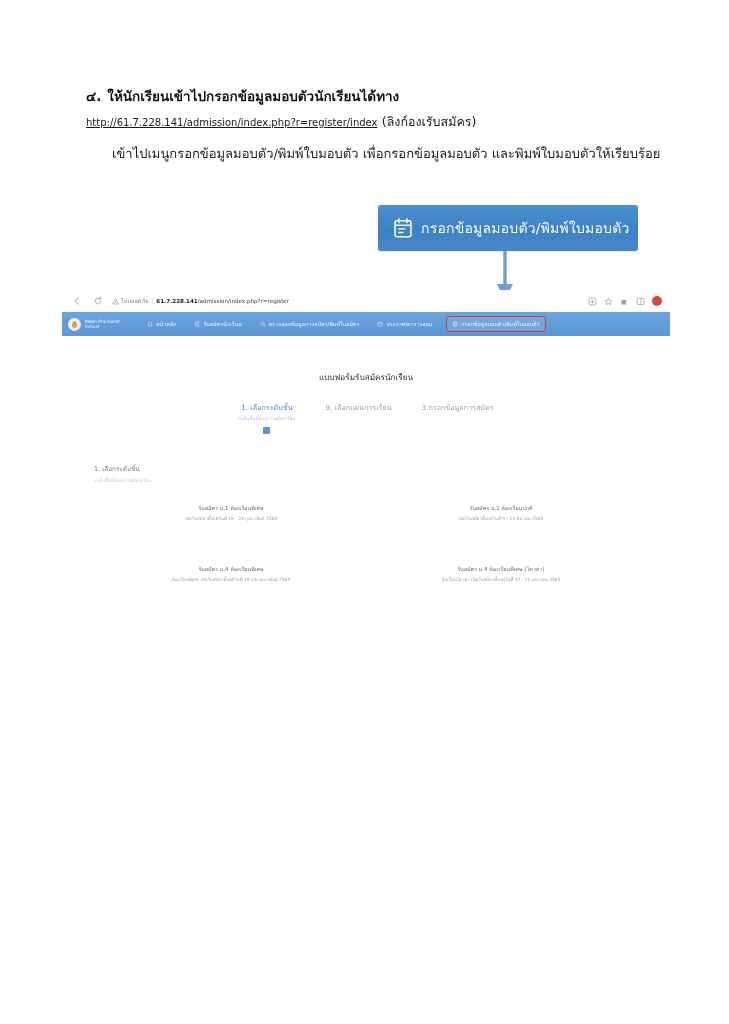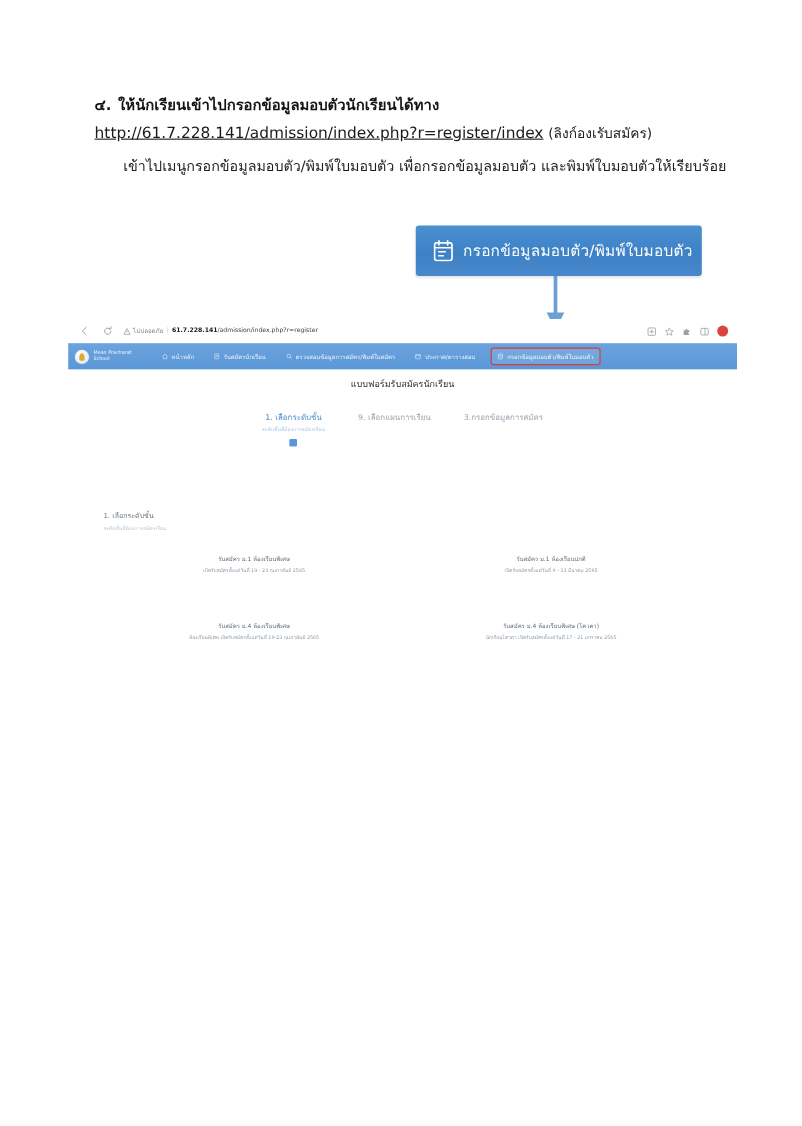--- a/index.html
+++ b/index.html
@@ -33,21 +33,21 @@
     font-weight: bold;
     font-size: 13.5px;
     line-height: 24px;
     color: #141414;
   }
   .doc-heading .num { margin-right: 6px; }
   .url-line { line-height: 26px; }
   .url {
     text-decoration: underline;
     color: #1b1b1b;
-    font-size: 14px;
+    font-size: 10px;
     margin-top: 27px;
   }
   .url-note {
     font-size: 12.5px;
     color: #222;
   }
   .para {
     margin-top: 7px;
   }
   .para .indent { padding-left: 26px; }
@@ -231,21 +231,21 @@
   
   .page {
     background: #ffffff;
     height: 238px;
     position: relative;
   }
   .form-title {
     text-align: center;
     font-size: 8.2px;
     color: #2d2d2d;
-    padding-top: 7px;
+    padding-top: 35px;
   }
   .stepper {
     display: flex;
     justify-content: center;
     gap: 30px;
     margin-top: 18px;
   }
   .step {
     text-align: center;
     position: relative;

